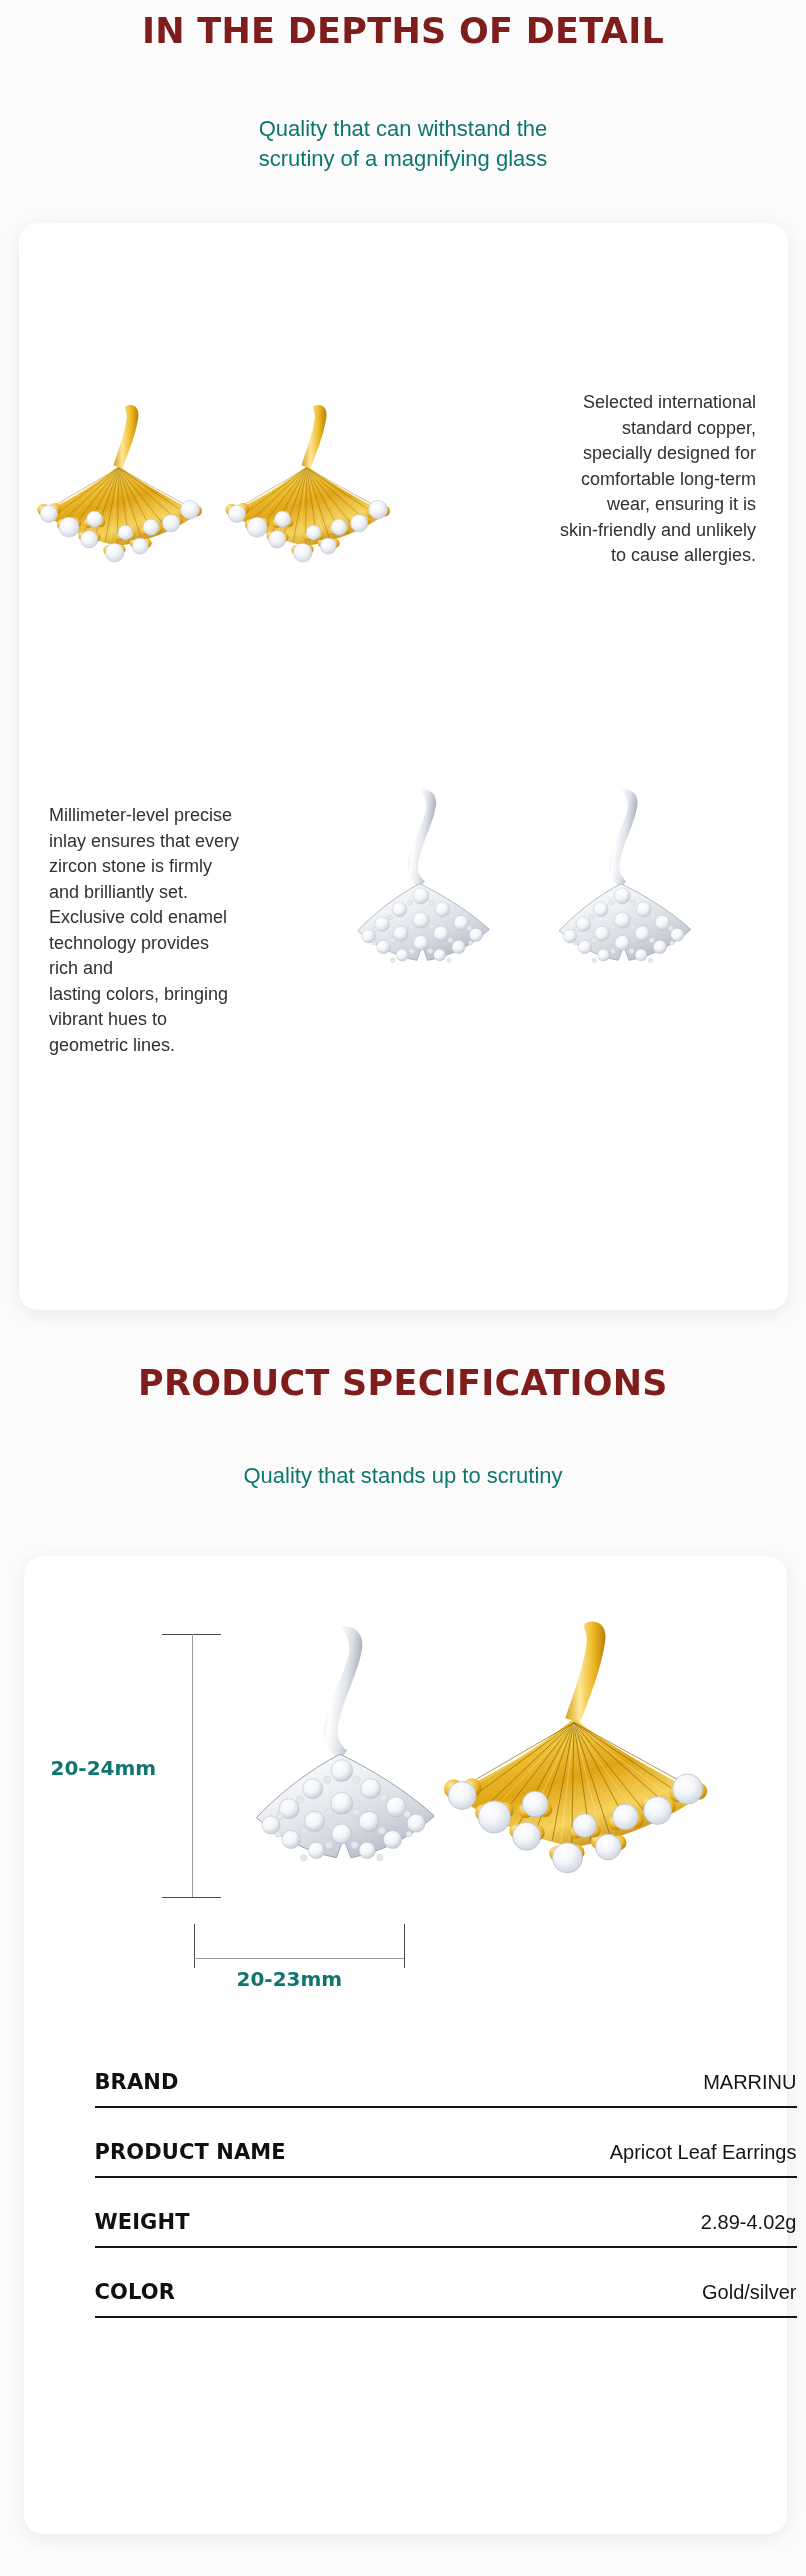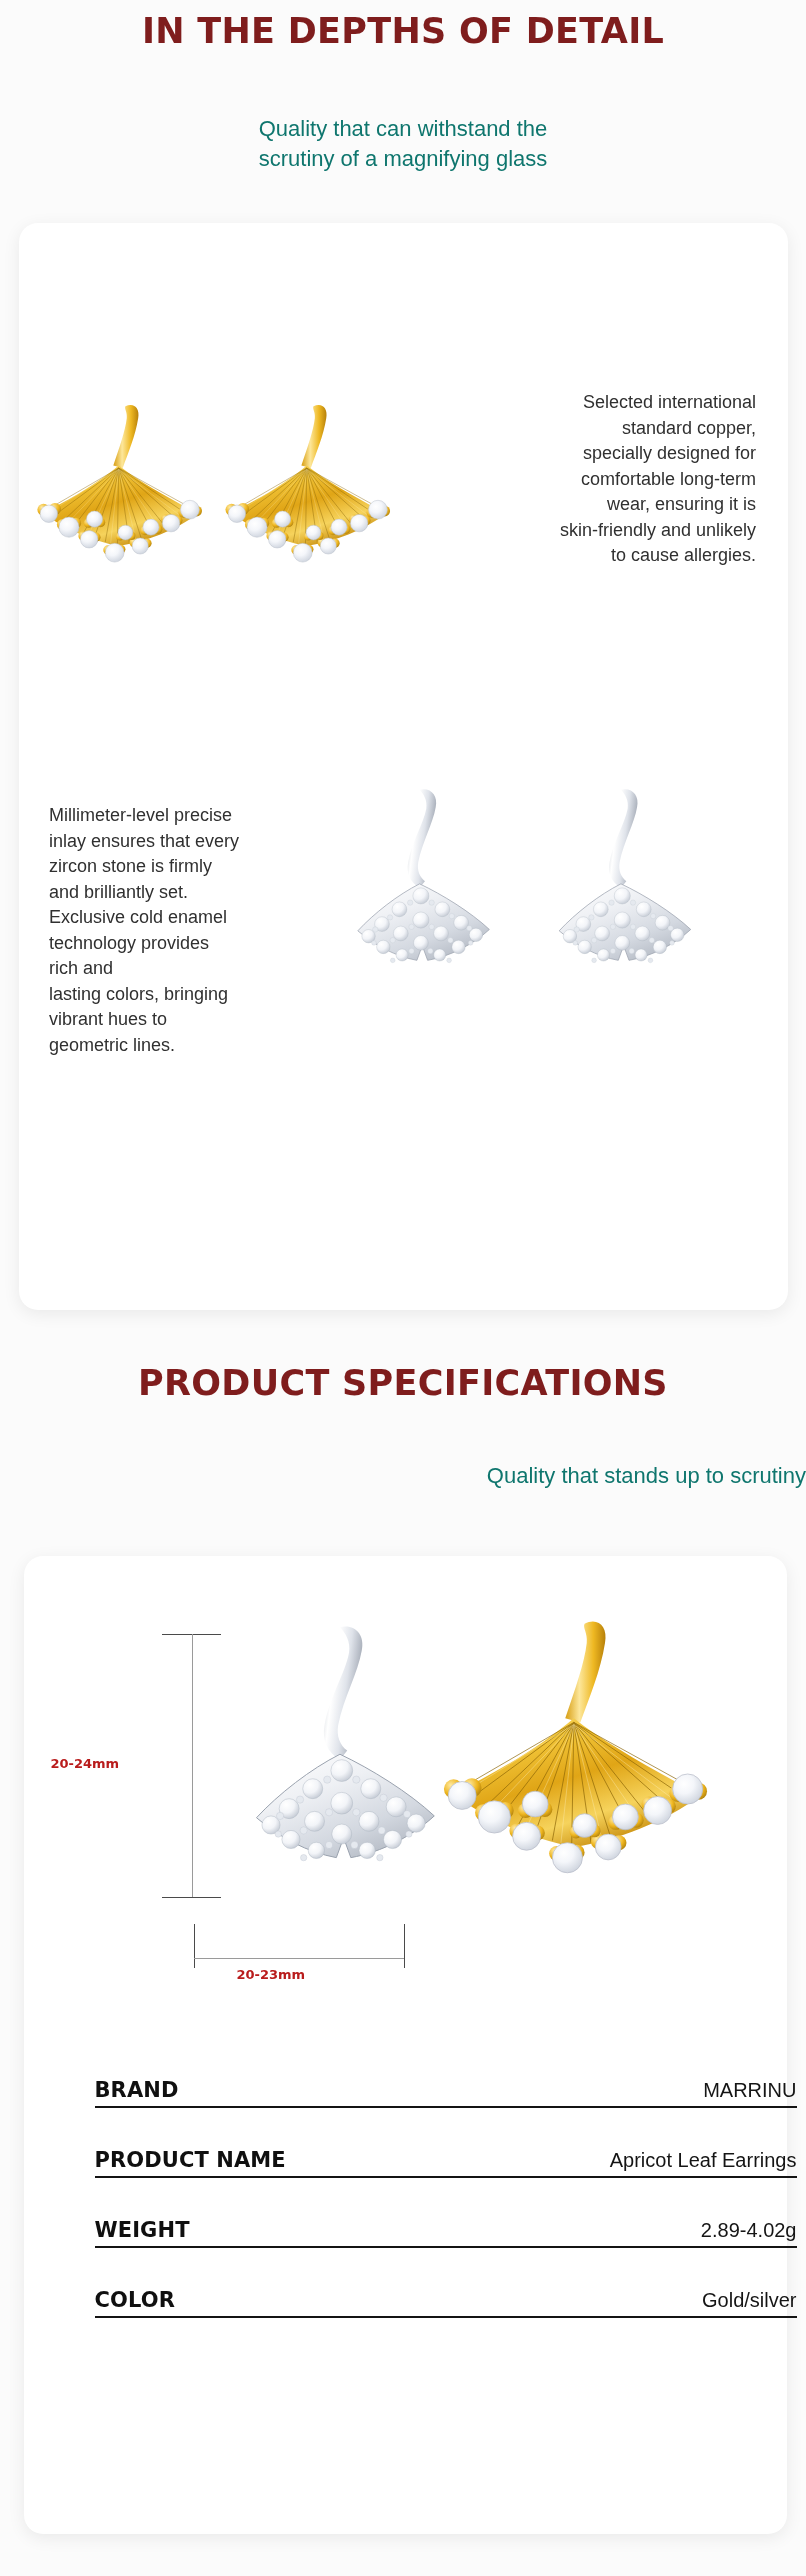--- a/index.html
+++ b/index.html
@@ -46,43 +46,43 @@
   .align-right { text-align: right; }
   .align-left  { text-align: left; }
 
   
   .spec-table { position: absolute; left: 71px; width: 702px; }
   .spec-row {
     display: flex;
     align-items: flex-end;
     justify-content: space-between;
     border-bottom: 2px solid #141414;
-    padding-bottom: 4px;
+    padding-bottom: 12px;
     height: 55px;
   }
   .spec-key {
     font-family: "DejaVu Sans", sans-serif;
     font-weight: 700;
     font-size: 21px;
     color: #101010;
     letter-spacing: 0.1px;
   }
   .spec-val {
     font-size: 20px;
     color: #151515;
     font-weight: 400;
   }
 
   
   .dim-label {
     position: absolute;
     font-family: "DejaVu Sans", sans-serif;
     font-weight: 700;
-    font-size: 13px;
-    color: #b91c1c;
+    font-size: 20px;
+    color: #0f766e;
     white-space: nowrap;
   }
   .dim-line-v { position: absolute; width: 0.7px; background: #9a9a9a; }
   .dim-line-h { position: absolute; height: 0.7px; background: #9a9a9a; }
   .dim-cap-h  { position: absolute; height: 0.7px; background: #4a4a4a; }
   .dim-cap-v  { position: absolute; width: 0.7px; background: #4a4a4a; }
 
   svg { display: block; }
   .jewel { position: absolute; }
 </style>
@@ -326,21 +326,21 @@
             <use href="#silverLeaf"></use>
           </g>
       </svg>
     </div>
   </div>
 </div>
 
 <div class="section-head" style="position:absolute; left:0; top:1364px;">
   <div class="sec-title">PRODUCT SPECIFICATIONS</div>
 </div>
-<div class="section-head" style="position:absolute; left:0; top:1461px;text-align:right;">
+<div class="section-head" style="position:absolute; left:0; top:1461px;">
   <div class="sec-sub">Quality that stands up to scrutiny</div>
 </div>
 
 <div class="card" style="left:23.5px; top:1556px; width:763px; height:978px;">
 
   <div style="position:absolute; left:0; top:0; width:763px; height:450px;">
 
     <div class="dim-cap-h" style="left:138px; top:78px; width:59px;"></div>
     <div class="dim-line-v" style="left:168px; top:78px; height:263px;"></div>
     <div class="dim-cap-h" style="left:138px; top:341px; width:59px;"></div>

